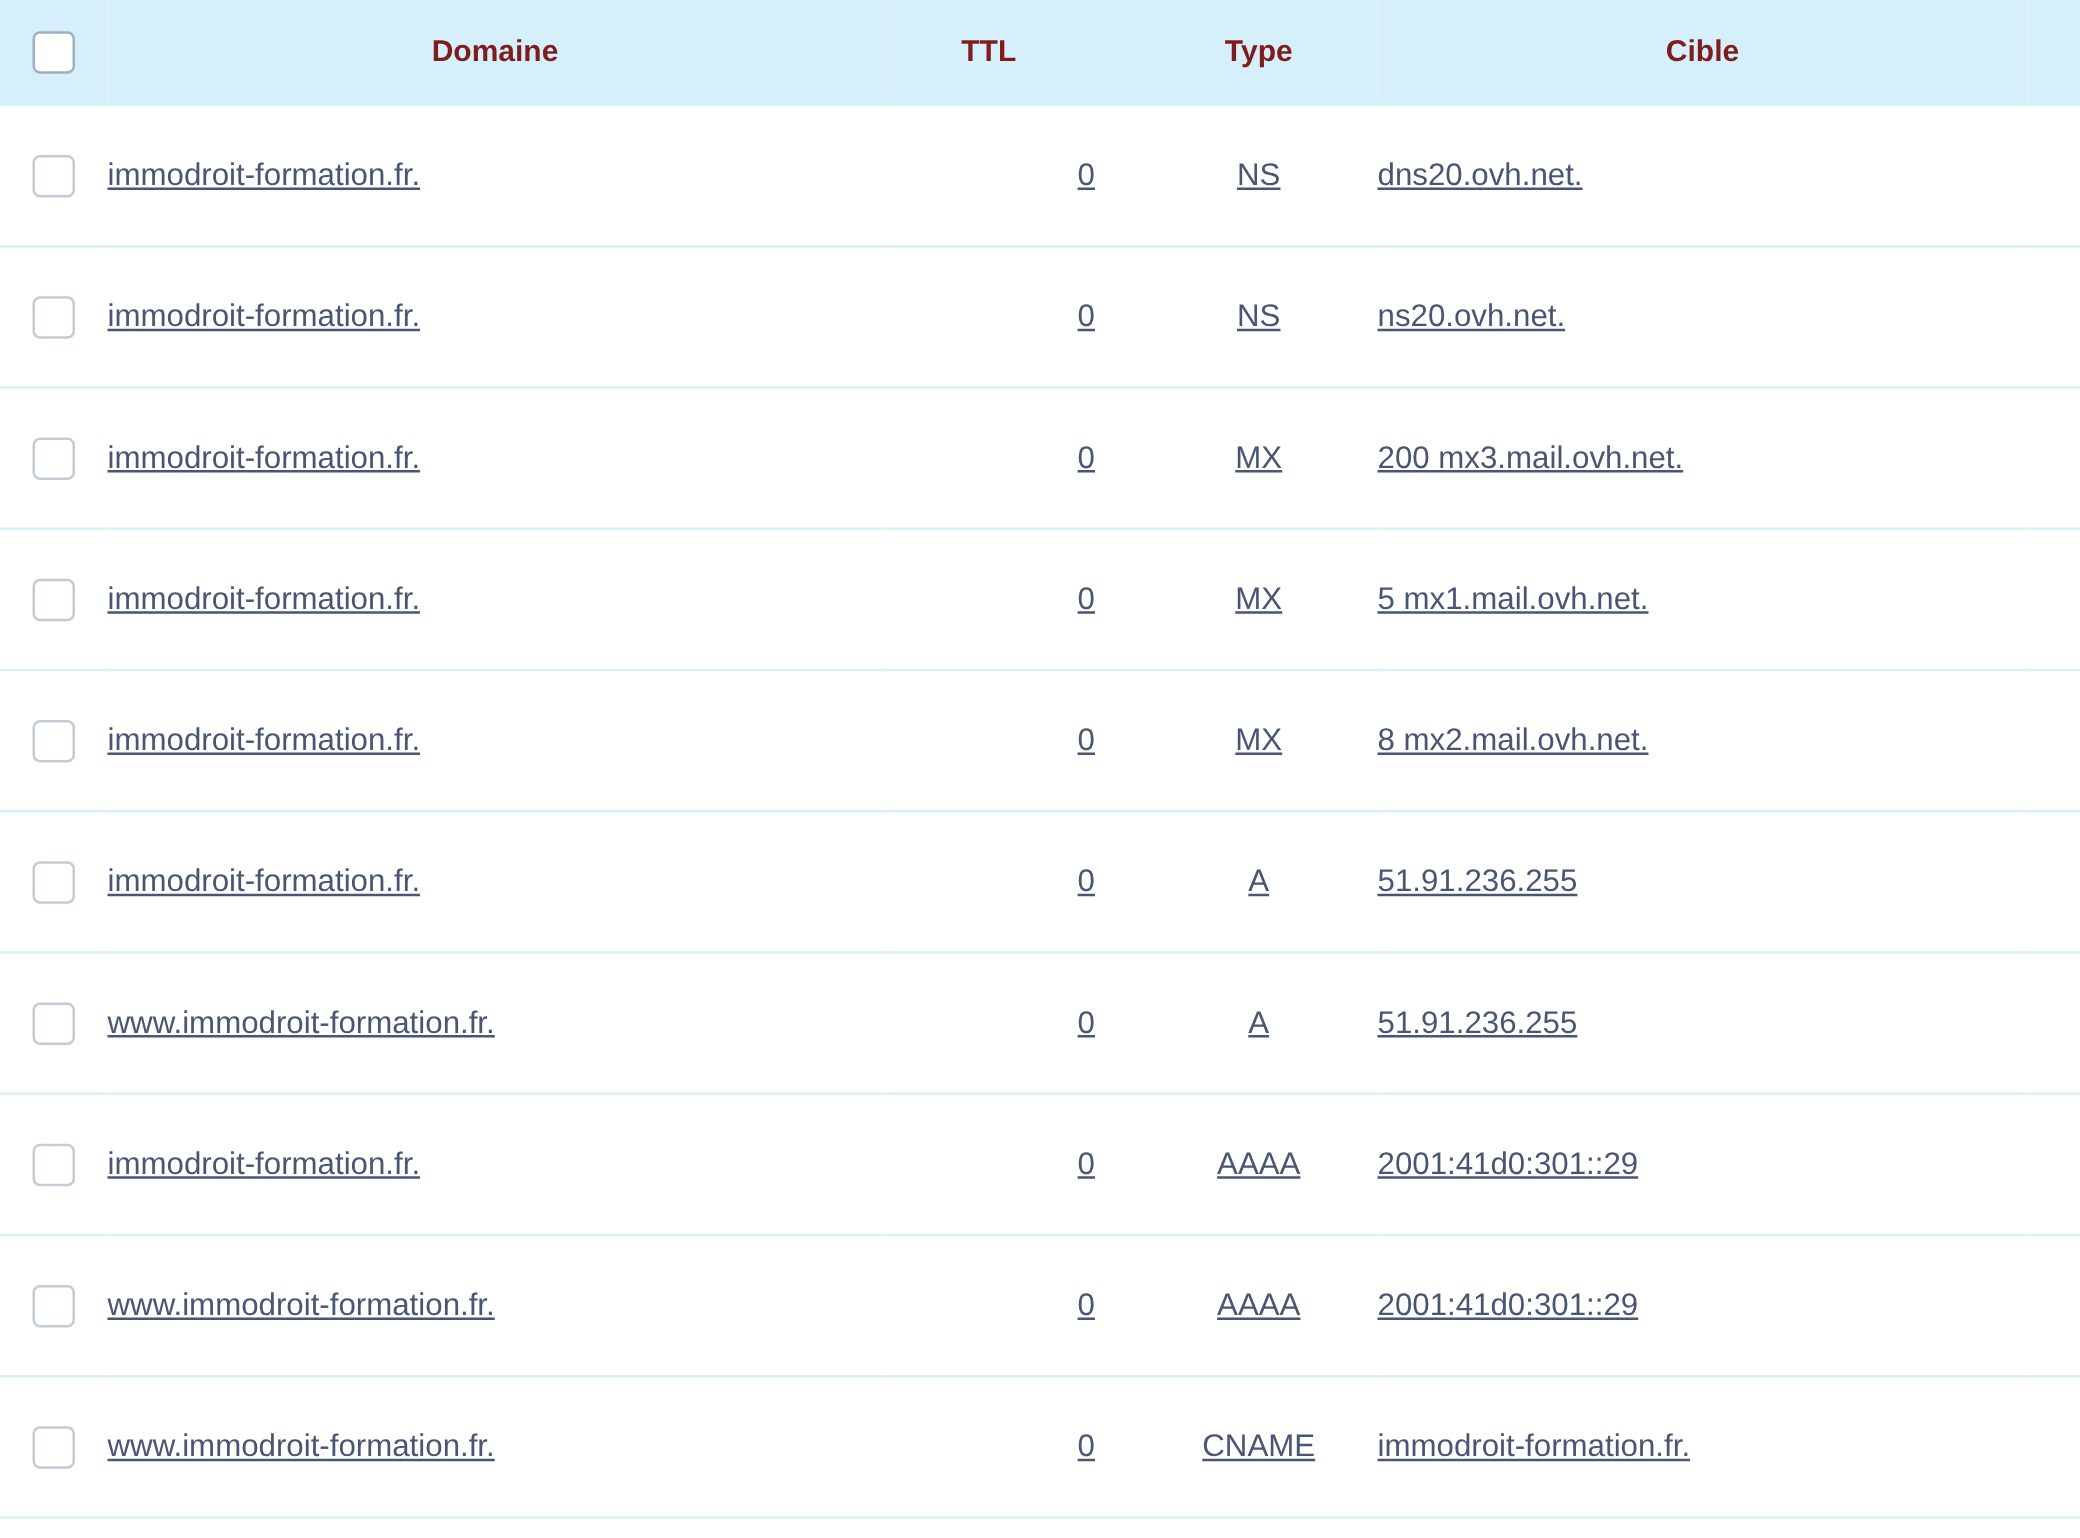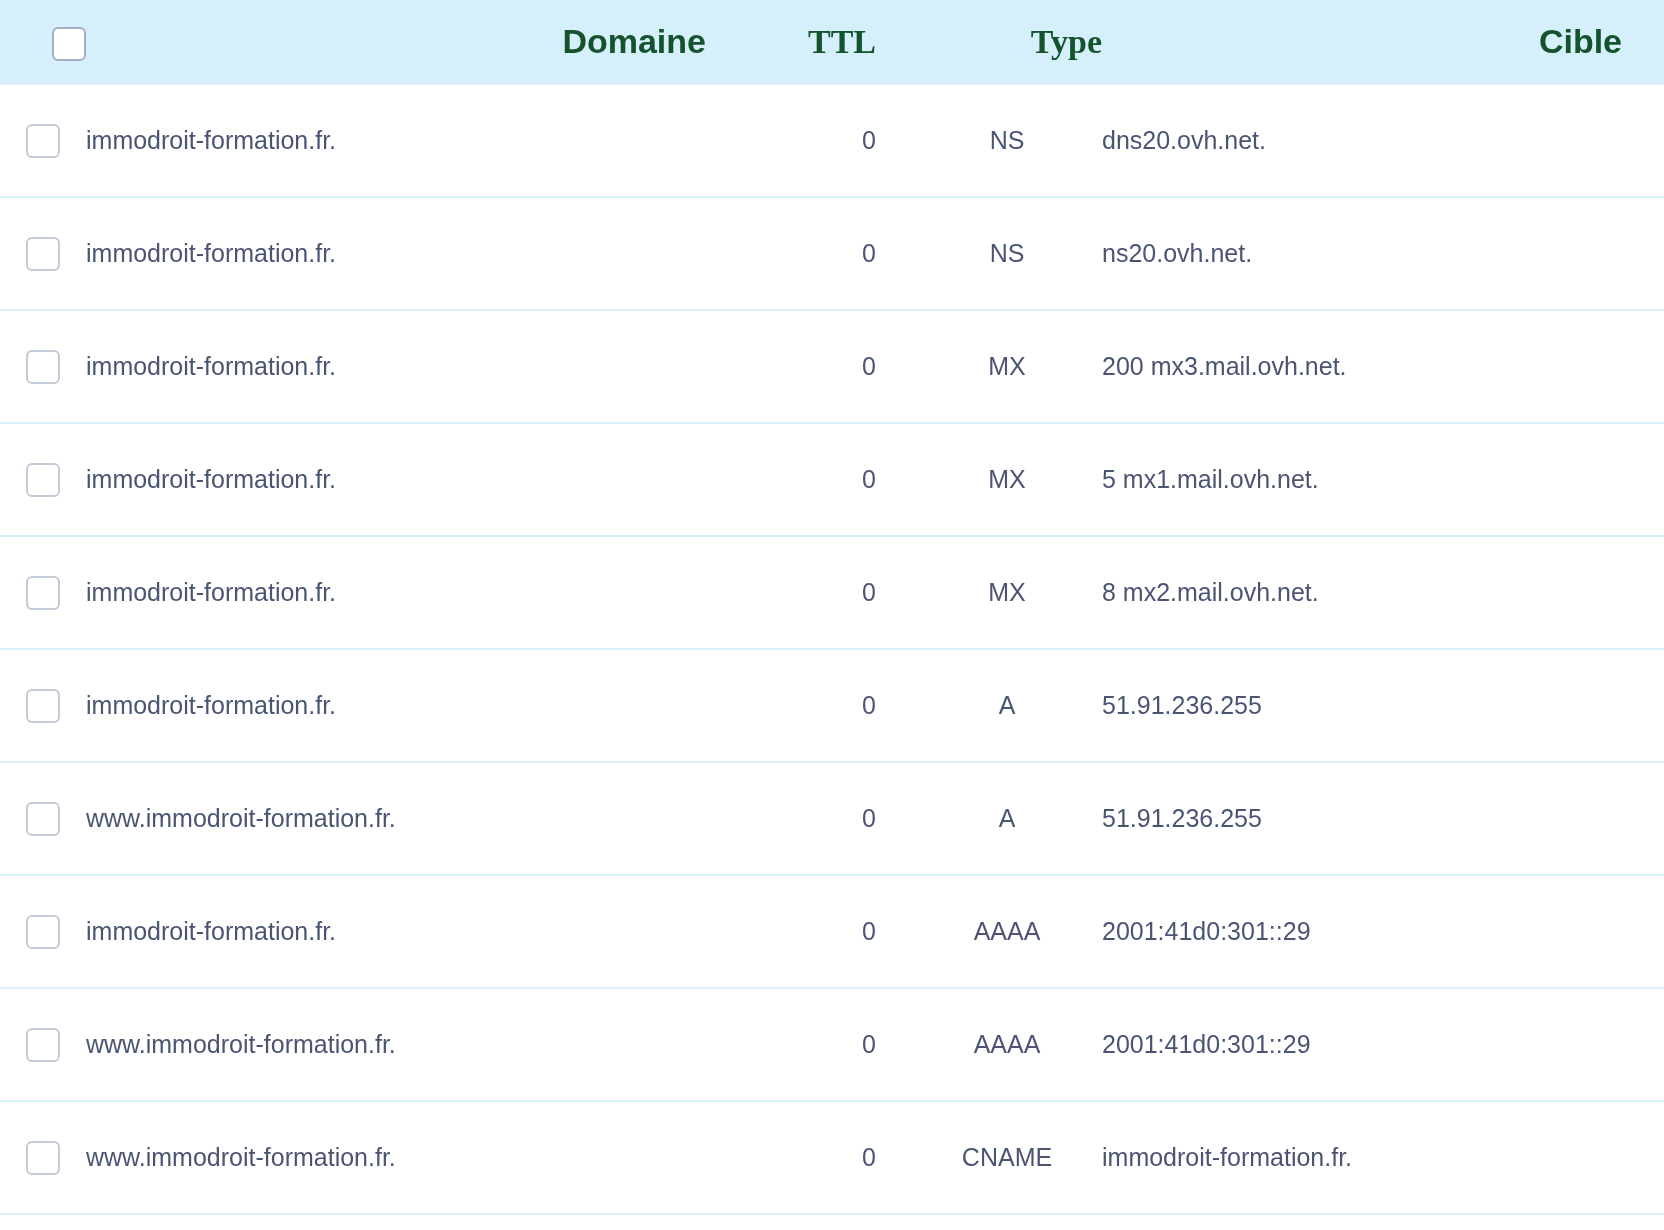--- a/index.html
+++ b/index.html
@@ -20,54 +20,55 @@
     border-collapse: collapse;
     table-layout: fixed;
   }
 
   
   .dns-table thead tr {
     background: #d6f0fb;
     height: 84px;
   }
   .dns-table thead th {
-    font-size: 34px;
+    font-size: 24px;
     font-weight: bold;
-    color: #14532d;
-    text-align: right;
+    color: #7f1d1d;
+    text-align: center;
     padding: 0;
     vertical-align: middle;
     white-space: nowrap;
   }
   th.col-check, td.col-check {
     width: 86px;
     text-align: center;
   }
   th.col-domain, td.col-domain { width: 620px; }
   th.col-ttl,    td.col-ttl    { width: 170px; text-align: right; padding-right: 36px !important; }
   th.col-type,   td.col-type   { width: 190px; text-align: center; margin-top: 20px; }
   th.col-target, td.col-target { width: 520px; padding-left: 6px; }
   th.col-actions,td.col-actions{ width: 170px; text-align: center; }
 
-  th.col-ttl, th.col-type { text-align: center; font-family: Liberation Serif, serif; }
+  th.col-ttl, th.col-type { text-align: center; }
   th.col-ttl { text-align: right; padding-right: 36px; }
 
   
   .dns-table tbody tr {
     height: 113px;
     border-bottom: 2px solid #d9effa;
     background: #ffffff;
   }
   .dns-table tbody tr:first-child { border-top: 2px solid #d9effa; }
   .dns-table tbody td {
     font-size: 25px;
     color: #4a5574;
     vertical-align: middle;
     padding: 0;
     white-space: nowrap;
+    text-decoration: underline;
   }
   td.col-domain { color: #4c5877; }
   td.col-ttl { color: #4a5574; }
   td.col-type { color: #4a5574; }
   td.col-target { color: #4a5574; }
 
   
   .cbx {
     display: inline-block;
     width: 34px;

